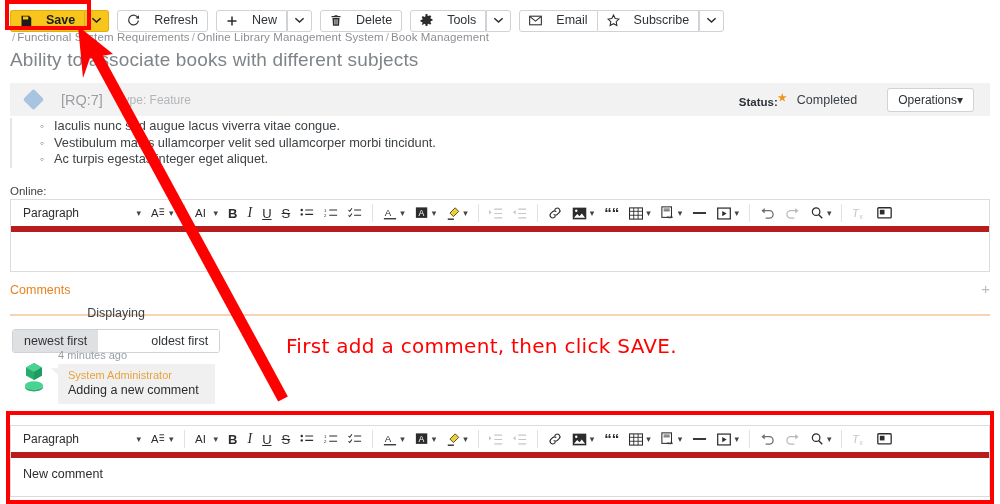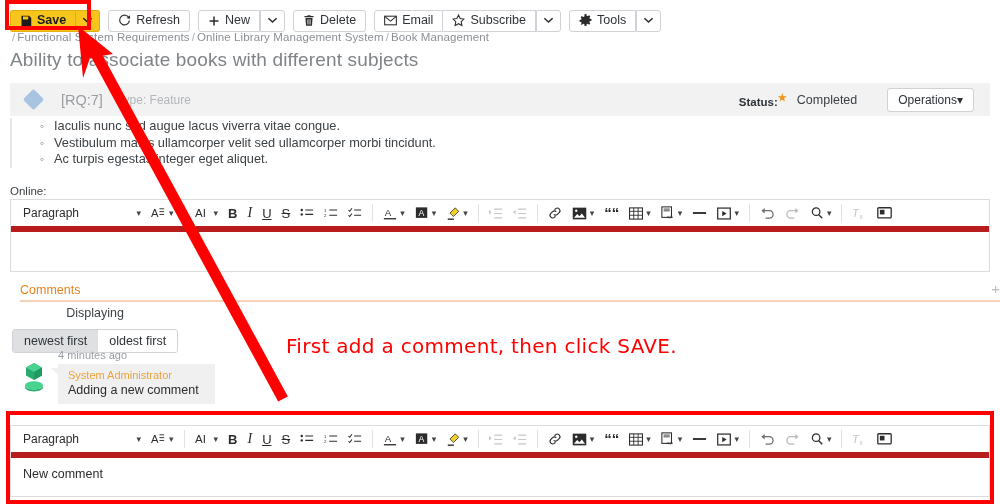--- a/index.html
+++ b/index.html
@@ -17,21 +17,21 @@
   
   .action-bar {
     position: absolute; left: 0; top: 0;
     width: 1000px; height: 28px;
     display: flex; align-items: center;
     padding: 2px 0 0 10px;
     box-sizing: border-box;
   }
   .btn-group { display: flex; align-items: stretch; margin-right: 8px; }
   .btn {
-    display: flex; align-items: center; gap: 5px;
+    display: flex; align-items: center; gap: 14px;
     height: 22px; padding: 0 9px;
     border: 1px solid #cfd2d6;
     background: #ffffff;
     color: #2e3338;
     font-size: 12.5px;
     line-height: 1;
     border-radius: 3px;
     white-space: nowrap;
     box-sizing: border-box;
     margin-top: 11px;
@@ -158,37 +158,37 @@
   .tb-sep { width: 1px; height: 18px; background: #e2e2e2; margin: 0 5px; }
   .tb-chev { font-size: 9px; color: #444; }
   .tb-item.dim { color: #c3c6c9; }
   .editor-body {
     padding: 9px 12px;
     font-size: 12.5px; color: #2c2c2c;
   }
 
   
   .comments-head {
-    position: absolute; left: 20px; top: 283px; width: 980px;
+    position: absolute; left: 10px; top: 283px; width: 980px;
     border-bottom: 2px solid #f6d3b4;
-    padding-bottom: 3px;
+    padding-bottom: 17px;
     display: flex; align-items: flex-start;
     box-sizing: border-box;
   }
   .comments-title { font-size: 12.5px; color: #e8821e; }
   .comments-plus {
     margin-left: auto; color: #b9bcc0; font-size: 15px; line-height: 12px;
   }
   .displaying-row {
     position: absolute; left: 12px; top: 306px;
     display: flex; align-items: center; gap: 9px; flex-direction: column;
   }
   .displaying-lbl { font-size: 12.5px; color: #3d4246; }
   .seg {
-    display: flex; border: 1px solid #cfd2d6; border-radius: 3px; overflow: hidden;
+    display: flex; border: 1px solid #cfd2d6; border-radius: 3px; overflow: hidden; gap: 42px;
   }
   .seg div {
     font-size: 12.5px; padding: 4px 11px; background: #fff; color: #2e3338;
   }
   .seg div.active { background: #dfe0e2; }
 
   
   .comment-time {
     position: absolute; left: 58px; top: 349px;
     font-size: 11px; color: #9a9ea2;
@@ -291,53 +291,53 @@
               <path fill="#2c2c2c" d="M6 1h4v1h4v1.6H2V2h4V1zM3.3 4.6h9.4L12 15H4L3.3 4.6zM6 6.2v7h1.2v-7H6zm2.8 0v7H10v-7H8.8z"></path>
             </svg>
         </span>
         <span>Delete</span>
       </div>
     </div>
 
     <div class="btn-group">
       <div class="btn attached-right">
         <span class="ico">
+          <svg width="13" height="13" viewBox="0 0 16 16">
+              <path fill="#2c2c2c" d="M8 5.2A2.8 2.8 0 1 0 8 10.8 2.8 2.8 0 0 0 8 5.2zm0 1.6a1.2 1.2 0 1 1 0 2.4 1.2 1.2 0 0 1 0-2.4z"></path>
+              <path fill="#2c2c2c" d="M6.9 0h2.2l.3 2 1.3.55L12.4 1.4l1.55 1.55-1.15 1.7.55 1.3 2 .3v2.2l-2 .3-.55 1.3 1.15 1.7-1.55 1.55-1.7-1.15-1.3.55-.3 2H6.9l-.3-2-1.3-.55-1.7 1.15L2.05 12.8l1.15-1.7L2.65 9.8l-2-.3V7.3l2-.3L3.2 5.7 2.05 4 3.6 2.45l1.7 1.15 1.3-.55z"></path>
+            </svg>
+        </span>
+        <span>Tools</span>
+      </div>
+      <div class="btn caret">
+        <span class="chev">
+          <svg width="11" height="8" viewBox="0 0 12 8">
+              <path fill="none" stroke="#2c2c2c" stroke-width="1.6" d="M1.5 2L6 6.2L10.5 2"></path>
+            </svg>
+        </span>
+      </div>
+    </div>
+
+    <div class="btn-group">
+      <div class="btn attached-right">
+        <span class="ico">
           <svg width="13" height="11" viewBox="0 0 16 13">
               <rect x="0.8" y="1.2" width="14.4" height="10.6" fill="none" stroke="#2c2c2c" stroke-width="1.3"></rect>
               <path fill="none" stroke="#2c2c2c" stroke-width="1.3" d="M1.2 1.8L8 7.2l6.8-5.4"></path>
             </svg>
         </span>
         <span>Email</span>
       </div>
       <div class="btn attached-left attached-right">
         <span class="ico">
           <svg width="13" height="13" viewBox="0 0 16 16">
               <path fill="none" stroke="#2c2c2c" stroke-width="1.3" d="M8 1.3l2.05 4.3 4.65.6-3.4 3.25.87 4.65L8 11.9l-4.17 2.2.87-4.65L1.3 6.2l4.65-.6z"></path>
             </svg>
         </span>
         <span>Subscribe</span>
-      </div>
-      <div class="btn caret">
-        <span class="chev">
-          <svg width="11" height="8" viewBox="0 0 12 8">
-              <path fill="none" stroke="#2c2c2c" stroke-width="1.6" d="M1.5 2L6 6.2L10.5 2"></path>
-            </svg>
-        </span>
-      </div>
-    </div>
-
-    <div class="btn-group">
-      <div class="btn attached-right">
-        <span class="ico">
-          <svg width="13" height="13" viewBox="0 0 16 16">
-              <path fill="#2c2c2c" d="M8 5.2A2.8 2.8 0 1 0 8 10.8 2.8 2.8 0 0 0 8 5.2zm0 1.6a1.2 1.2 0 1 1 0 2.4 1.2 1.2 0 0 1 0-2.4z"></path>
-              <path fill="#2c2c2c" d="M6.9 0h2.2l.3 2 1.3.55L12.4 1.4l1.55 1.55-1.15 1.7.55 1.3 2 .3v2.2l-2 .3-.55 1.3 1.15 1.7-1.55 1.55-1.7-1.15-1.3.55-.3 2H6.9l-.3-2-1.3-.55-1.7 1.15L2.05 12.8l1.15-1.7L2.65 9.8l-2-.3V7.3l2-.3L3.2 5.7 2.05 4 3.6 2.45l1.7 1.15 1.3-.55z"></path>
-            </svg>
-        </span>
-        <span>Tools</span>
       </div>
       <div class="btn caret">
         <span class="chev">
           <svg width="11" height="8" viewBox="0 0 12 8">
               <path fill="none" stroke="#2c2c2c" stroke-width="1.6" d="M1.5 2L6 6.2L10.5 2"></path>
             </svg>
         </span>
       </div>
     </div>
   </div>

